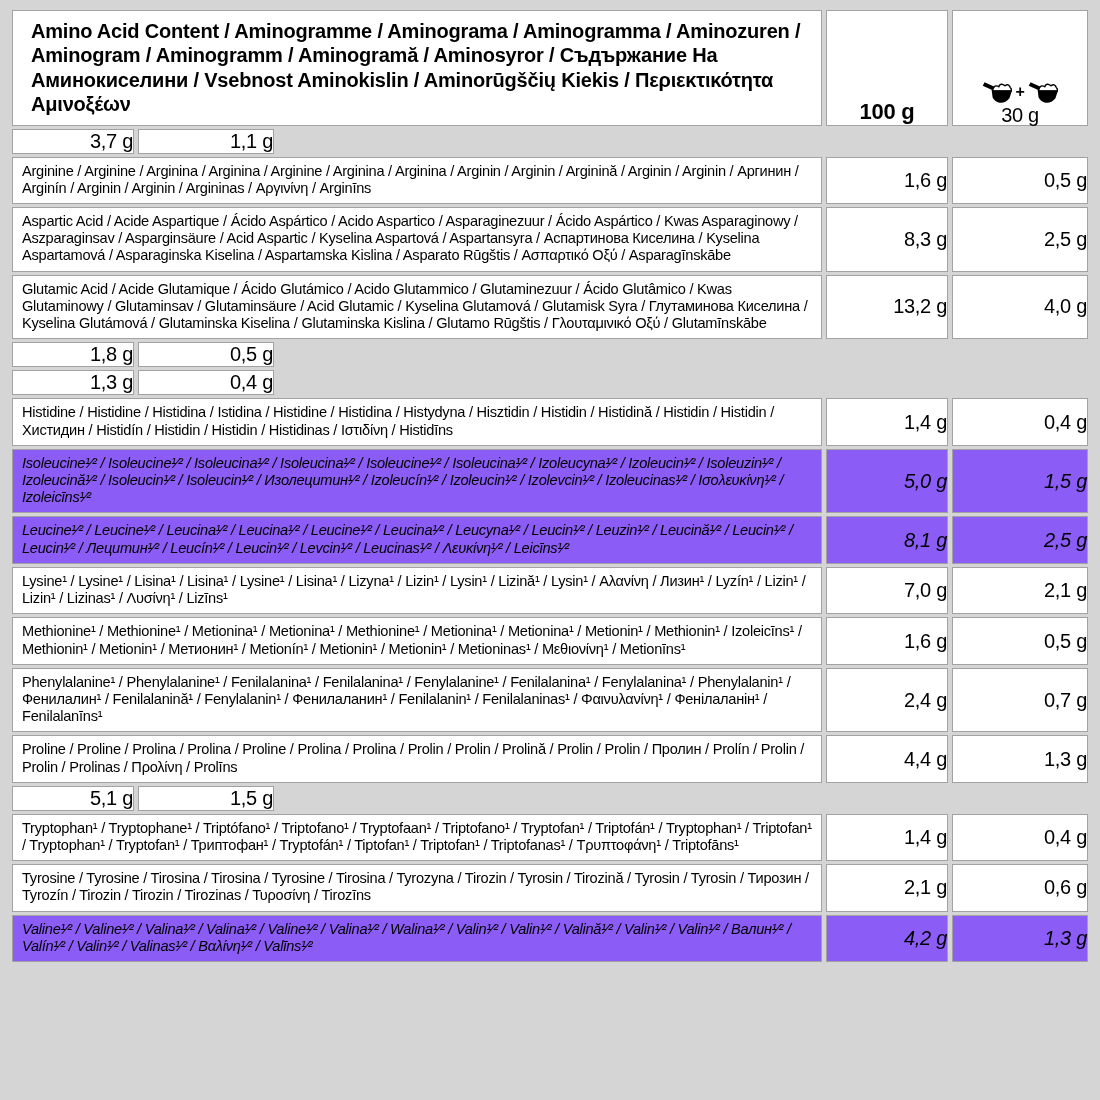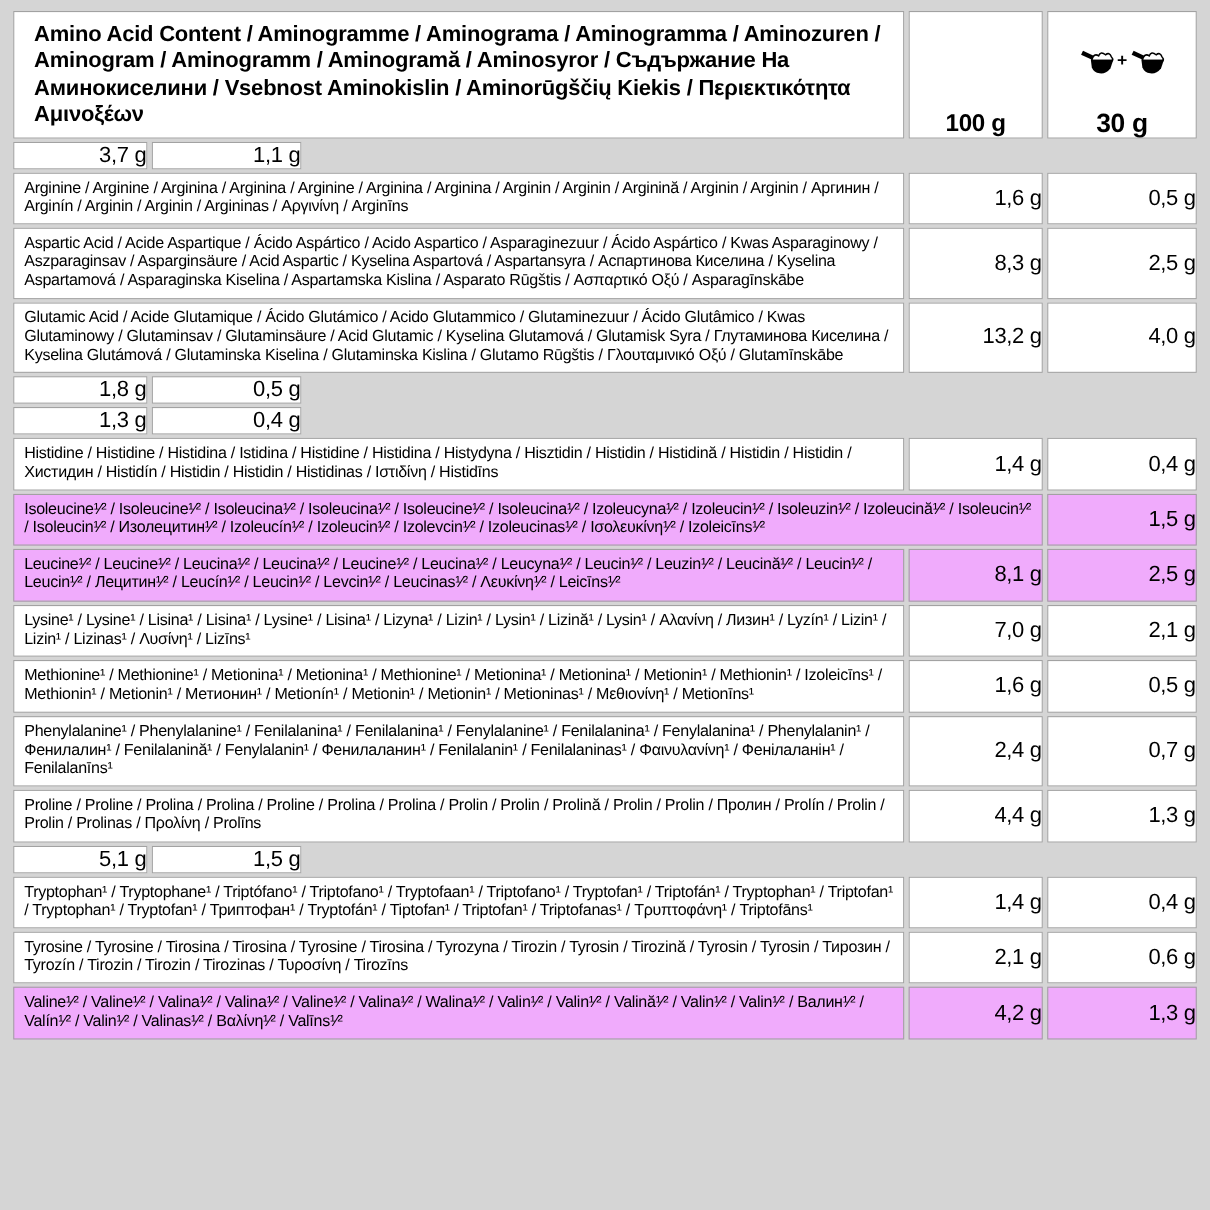--- a/index.html
+++ b/index.html
@@ -19,21 +19,21 @@
   }
   .row {
     display: flex;
     gap: 4px;
     flex: 0 0 auto;
   }
   .cell {
     background: #ffffff;
     border: 1px solid #a2a2a2;
   }
-  .row.shaded .cell { background: #f0abfc; }
+  .row.shaded .cell { background: #8b5cf6; font-style: italic; }
   .name-cell {
     flex: 1 1 auto;
     padding: 5px 9px 6px 9px;
     font-size: 14.6px;
     line-height: 1.18;
     letter-spacing: -0.25px;
     font-weight: 500;
     display: flex;
     align-items: center;
   }
@@ -68,24 +68,23 @@
     align-items: center;
     gap: 2px;
     margin-bottom: 1px;
   }
   .plus {
     font-size: 16px;
     font-weight: bold;
     line-height: 1;
   }
   .scoop-amount {
-    font-size: 24px;
-    font-weight: bold;
+    font-size: 20px;
+    font-weight: normal;
     line-height: 1;
-    margin-top: 32px;
   }
   svg.scoop { display: block; }
 </style>
 </head>
 <body>
 
 <div class="table-wrap">
 
   <div class="row header">
     <div class="cell name-cell">
@@ -149,20 +148,21 @@
     <div class="cell name-cell">
       <span>Histidine / Histidine / Histidina / Istidina / Histidine / Histidina / Histydyna / Hisztidin / Histidin / Histidină / Histidin / Histidin / Хистидин / Histidín / Histidin / Histidin / Histidinas / Ιστιδίνη / Histidīns</span>
     </div>
     <div class="cell val-cell">1,4 g</div>
     <div class="cell val-cell wide">0,4 g</div>
   </div>
     <div class="row shaded">
     <div class="cell name-cell">
       <span>Isoleucine¹⁄² / Isoleucine¹⁄² / Isoleucina¹⁄² / Isoleucina¹⁄² / Isoleucine¹⁄² / Isoleucina¹⁄² / Izoleucyna¹⁄² / Izoleucin¹⁄² / Isoleuzin¹⁄² / Izoleucină¹⁄² / Isoleucin¹⁄² / Isoleucin¹⁄² / Изолецитин¹⁄² / Izoleucín¹⁄² / Izoleucin¹⁄² / Izolevcin¹⁄² / Izoleucinas¹⁄² / Ισολευκίνη¹⁄² / Izoleicīns¹⁄²</span>
     </div>
+    <div class="cell val-cell">5,0 g</div>
     <div class="cell val-cell wide">1,5 g</div>
   </div>
     <div class="row shaded">
     <div class="cell name-cell">
       <span>Leucine¹⁄² / Leucine¹⁄² / Leucina¹⁄² / Leucina¹⁄² / Leucine¹⁄² / Leucina¹⁄² / Leucyna¹⁄² / Leucin¹⁄² / Leuzin¹⁄² / Leucină¹⁄² / Leucin¹⁄² / Leucin¹⁄² / Лецитин¹⁄² / Leucín¹⁄² / Leucin¹⁄² / Levcin¹⁄² / Leucinas¹⁄² / Λευκίνη¹⁄² / Leicīns¹⁄²</span>
     </div>
     <div class="cell val-cell">8,1 g</div>
     <div class="cell val-cell wide">2,5 g</div>
   </div>
     <div class="row">

